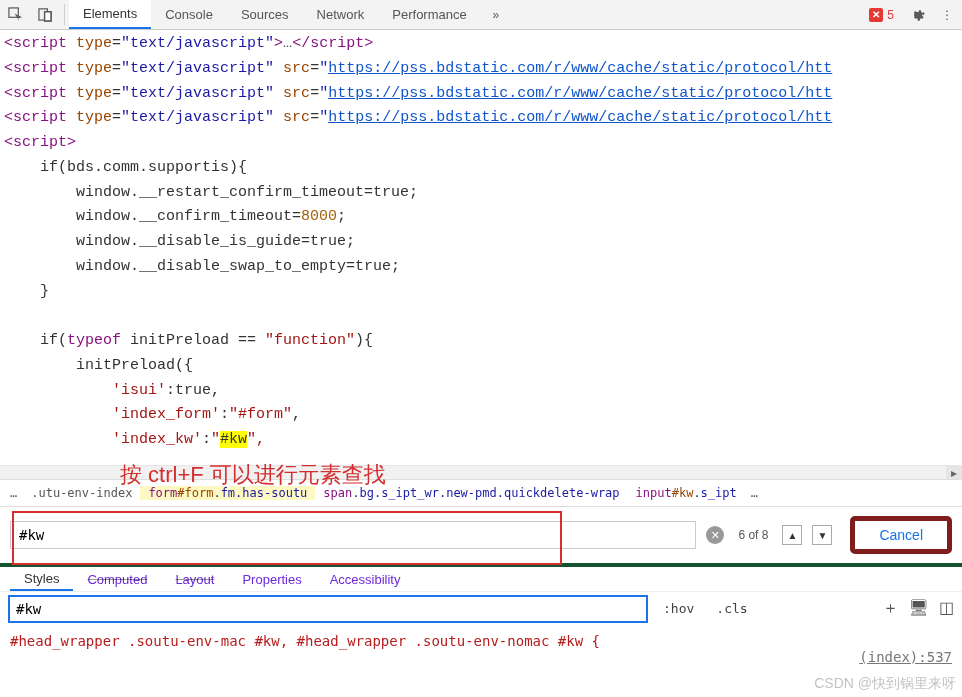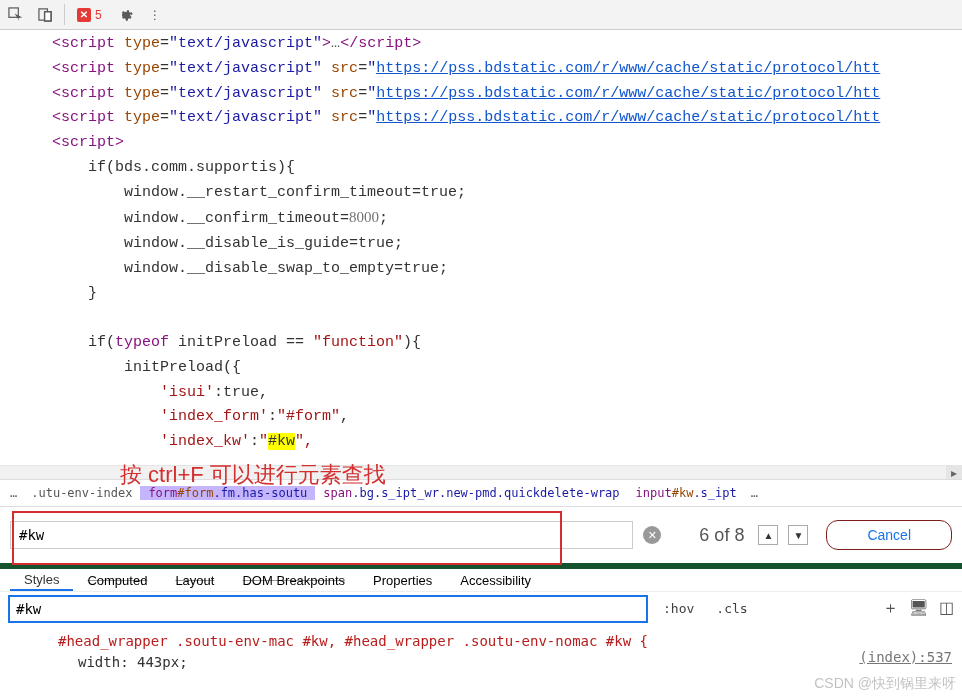--- a/index.html
+++ b/index.html
@@ -6,21 +6,21 @@
   body {
     font-family: "Segoe UI", Arial, sans-serif;
     font-size: 12px;
     width: 962px;
     height: 697px;
     background: #fff;
     color: #333;
     overflow: hidden;
     position: relative;
   }
-  .mono { font-family: Consolas, "Courier New", monospace; margin-left: 48px; }
+  .mono { font-family: Consolas, "Courier New", monospace; }
 
   
   .toolbar {
     height: 30px;
     border-bottom: 1px solid #ccc;
     display: flex;
     align-items: stretch;
     background: #f3f3f3;
   }
   .tb-btn {
@@ -69,21 +69,21 @@
     padding: 2px 0 0 4px;
     overflow: hidden;
     height: 435px;
     position: relative;
   }
   .code-panel .line { display: block; }
   .tag   { color: #881280; }
   .attr  { color: #994500; }
   .str   { color: #1a1aa6; }
   .link  { color: #1155cc; text-decoration: underline; }
-  .num   { color: #737373; font-family: Liberation Serif, serif; }
+  .num   { color: #a16207; }
   .key   { color: #a31515; }
   .type  { color: #881280; }
   .hl    { background: #ffff00; }
   .pun   { color: #555; }
 
   .annotation {
     position: absolute;
     left: 120px;
     top: 460px;
     color: #d32f2f;
@@ -108,21 +108,21 @@
     border-top: 1px solid #ddd;
     border-bottom: 1px solid #ddd;
     display: flex;
     align-items: center;
     overflow: hidden;
     font-size: 12px;
     font-family: Consolas, monospace;
     padding: 0 4px;
   }
   .bc-item { padding: 0 8px; color: #555; white-space: nowrap; }
-  .bc-item.active { background: #c4b5fd; }
+  .bc-item.active { background: #fef9c3; }
   .bc-tag { color: #881280; }
   .bc-cls { color: #1a1aa6; }
   .bc-id  { color: #994500; }
   .ellipsis { color: #666; padding: 0 6px; }
 
   
   .search-bar {
     height: 56px;
     display: flex;
     align-items: center;
@@ -146,51 +146,51 @@
     padding: 0 8px;
     font-size: 14px;
     font-family: Consolas, monospace;
     background: #fff;
   }
   .clear-circle {
     width: 18px; height: 18px; border-radius: 50%;
     background: #999; color: #fff; display: flex;
     align-items: center; justify-content: center; font-size: 11px;
   }
-  .count-text { color: #555; font-size: 18px; padding: 0 4px; margin-left: 24px; }
+  .count-text { color: #555; font-size: 12px; padding: 0 4px; }
   .nav-btn {
     width: 20px; height: 20px; border: 1px solid #aaa;
     display: flex; align-items: center; justify-content: center;
     background: #fff; font-size: 10px;
   }
   .cancel-btn {
     margin-left: 8px;
-    padding: 6px 40px;
-    border: 1px solid #7f1d1d;
+    padding: 6px 24px;
+    border: 5px solid #7f1d1d;
     background: #fff;
     color: #1a73e8;
     font-size: 14px;
-    border-radius: 12px;
+    border-radius: 5px;
   }
 
   
   .styles-tabs {
     height: 28px;
-    border-top: 6px solid #14532d;
+    border-top: 4px solid #14532d;
     display: flex;
     align-items: stretch;
     padding-left: 10px;
     gap: 0;
   }
   .styles-tab {
     padding: 0 14px;
     display: flex;
     align-items: center;
     font-size: 13px;
-    color: #000000;
+    color: #6d28d9;
     text-decoration: line-through;
     text-decoration-color: rgba(0,0,0,0.4);
   }
   .styles-tab.noline { text-decoration: none; }
   .styles-tab.active { color: #333; border-bottom: 2px solid #1a73e8; text-decoration: none;}
 
   
   .filter-row {
     height: 34px;
     display: flex;
@@ -250,20 +250,28 @@
     </svg>
   </div>
   <div class="tb-btn">
     <svg width="15" height="15" viewBox="0 0 16 16" fill="none" stroke="#5a5a5a" stroke-width="1.3">
       <rect x="1" y="2" width="9" height="12"></rect>
         <rect x="7" y="5" width="7" height="10" fill="#fff"></rect>
       <rect x="7" y="5" width="7" height="10"></rect>
     </svg>
   </div>
   <div style="width:1px;background:#ccc;margin:4px 4px"></div>
+  <div class="tabs">
+    <div class="tab active">Elements</div>
+    <div class="tab">Console</div>
+    <div class="tab">Sources</div>
+    <div class="tab">Network</div>
+    <div class="tab">Performance</div>
+    <div class="tb-btn">»</div>
+  </div>
   <div class="error-badge">
     <span class="icon">✕</span>
     <span class="count">5</span>
   </div>
   <div class="tb-btn">
     <svg width="16" height="16" viewBox="0 0 16 16">
         <path fill="#5a5a5a" d="M8 5a3 3 0 100 6 3 3 0 000-6zm6.4 3l1.3-1-1-1.7-1.6.4a5 5 0 00-1-.9l-.2-1.6h-2l-.2 1.6a5 5 0 00-1 .6L6 4l-1 1.7L6.3 7a5 5 0 000 2l-1.3 1 1 1.7 1.6-.4c.3.3.6.6 1 .8l.2 1.6h2l.2-1.6c.4-.2.7-.5 1-.8l1.6.4 1-1.7-1.3-1a5 5 0 000-2z"></path>
       </svg>
   </div>
   <div class="tb-btn">⋮</div>
@@ -293,35 +301,33 @@
   <span class="count-text">6 of 8</span>
   <div class="nav-btn">▲</div>
   <div class="nav-btn">▼</div>
   <button class="cancel-btn">Cancel</button>
 </div>
 
 <div class="styles-tabs">
   <div class="styles-tab active noline">Styles</div>
   <div class="styles-tab">Computed</div>
   <div class="styles-tab">Layout</div>
-  <div class="styles-tab">DOM Breakpoints</div>
   <div class="styles-tab noline">Properties</div>
   <div class="styles-tab noline">Accessibility</div>
 </div>
 
 <div class="filter-row">
   <input class="filter-input" value="#kw" style="">
   <span class="filter-btn">:hov</span>
   <span class="filter-btn">.cls</span>
   <div class="right-icons">
     <span>＋</span>
     <span>🖥</span>
     <span>◫</span>
   </div>
 </div>
 
 <div class="css-output mono">
   <div><span class="css-sel">#head_wrapper .soutu-env-mac #kw, #head_wrapper .soutu-env-nomac #kw {</span></div>
   <span class="css-src">(index):537</span>
-  <div class="css-prop">width: 443px;</div>
 </div>
 
 <div class="watermark">CSDN @快到锅里来呀</div>
 
 </body></html>

